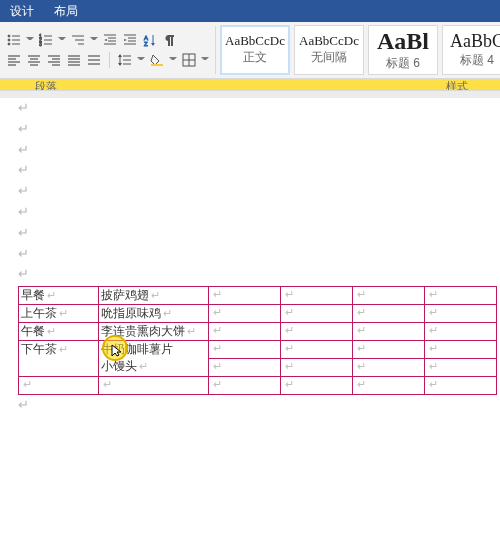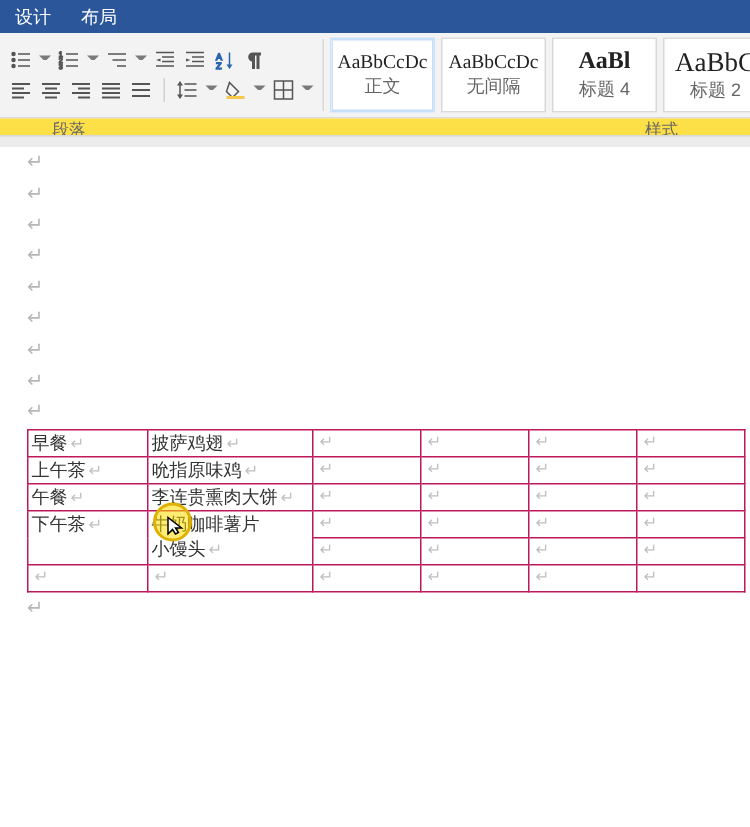--- a/index.html
+++ b/index.html
@@ -93,21 +93,21 @@
     min-width:60px;
     height:46px;
     display:flex;
     flex-direction:column;
     align-items:center;
     justify-content:center;
     padding:1px 4px;
   }
   .style-card .sample { font-family: "SimSun","Times New Roman",serif; color:#222; line-height:1; }
   .style-card .s-norm { font-size:13px; }
-  .style-card .s-h1   { font-size:16px; font-weight:bold; }
+  .style-card .s-h1   { font-size:24px; font-weight:bold; }
   .style-card .s-h234 { font-size:18px; }
   .style-card .label  { font-size:12px; color:#666; margin-top:2px; }
   .style-card.selected { border-color:#c8dff9; box-shadow:inset 0 0 0 1px #c8dff9; }
 
   #group-labels {
     height: 20px;
     background: #fde047;
     border-bottom: 1px solid #d0d0d0;
     display:flex;
     font-size:11px;
@@ -119,21 +119,21 @@
     left:0; right:0; bottom:0;
     height:7px;
     background:#ececec;
     border-top:1px solid #d9d9d9;
     border-bottom:1px solid #bfbfbf;
   }
   #group-labels .gl-para {
     position:absolute; left:35px; top:0;
   }
   #group-labels .gl-style {
-    position:absolute; right:48px; top:0;margin-left:12px;
+    position:absolute; right:32px; top:0;margin-left:12px;
   }
 
   
   #page-frame {
     position:absolute;
     left:0; right:0;
     top:98px; 
     bottom:0;
     background:#ffffff;
   }
@@ -336,25 +336,25 @@
       <div class="style-card selected">
         <div class="sample s-norm">AaBbCcDc</div>
         <div class="label">正文</div>
       </div>
       <div class="style-card">
         <div class="sample s-norm">AaBbCcDc</div>
         <div class="label">无间隔</div>
       </div>
       <div class="style-card">
         <div class="sample s-h1">AaBl</div>
-        <div class="label">标题 4</div>
+        <div class="label">标题 6</div>
       </div>
       <div class="style-card">
         <div class="sample s-h234">AaBbC</div>
-        <div class="label">标题 2</div>
+        <div class="label">标题 4</div>
       </div>
     </div>
 </div>
 
 <div id="group-labels">
   <span class="gl-para">段落</span>
   <span class="gl-style">样式</span>
   <div class="under-ruler"></div>
 </div>
 

